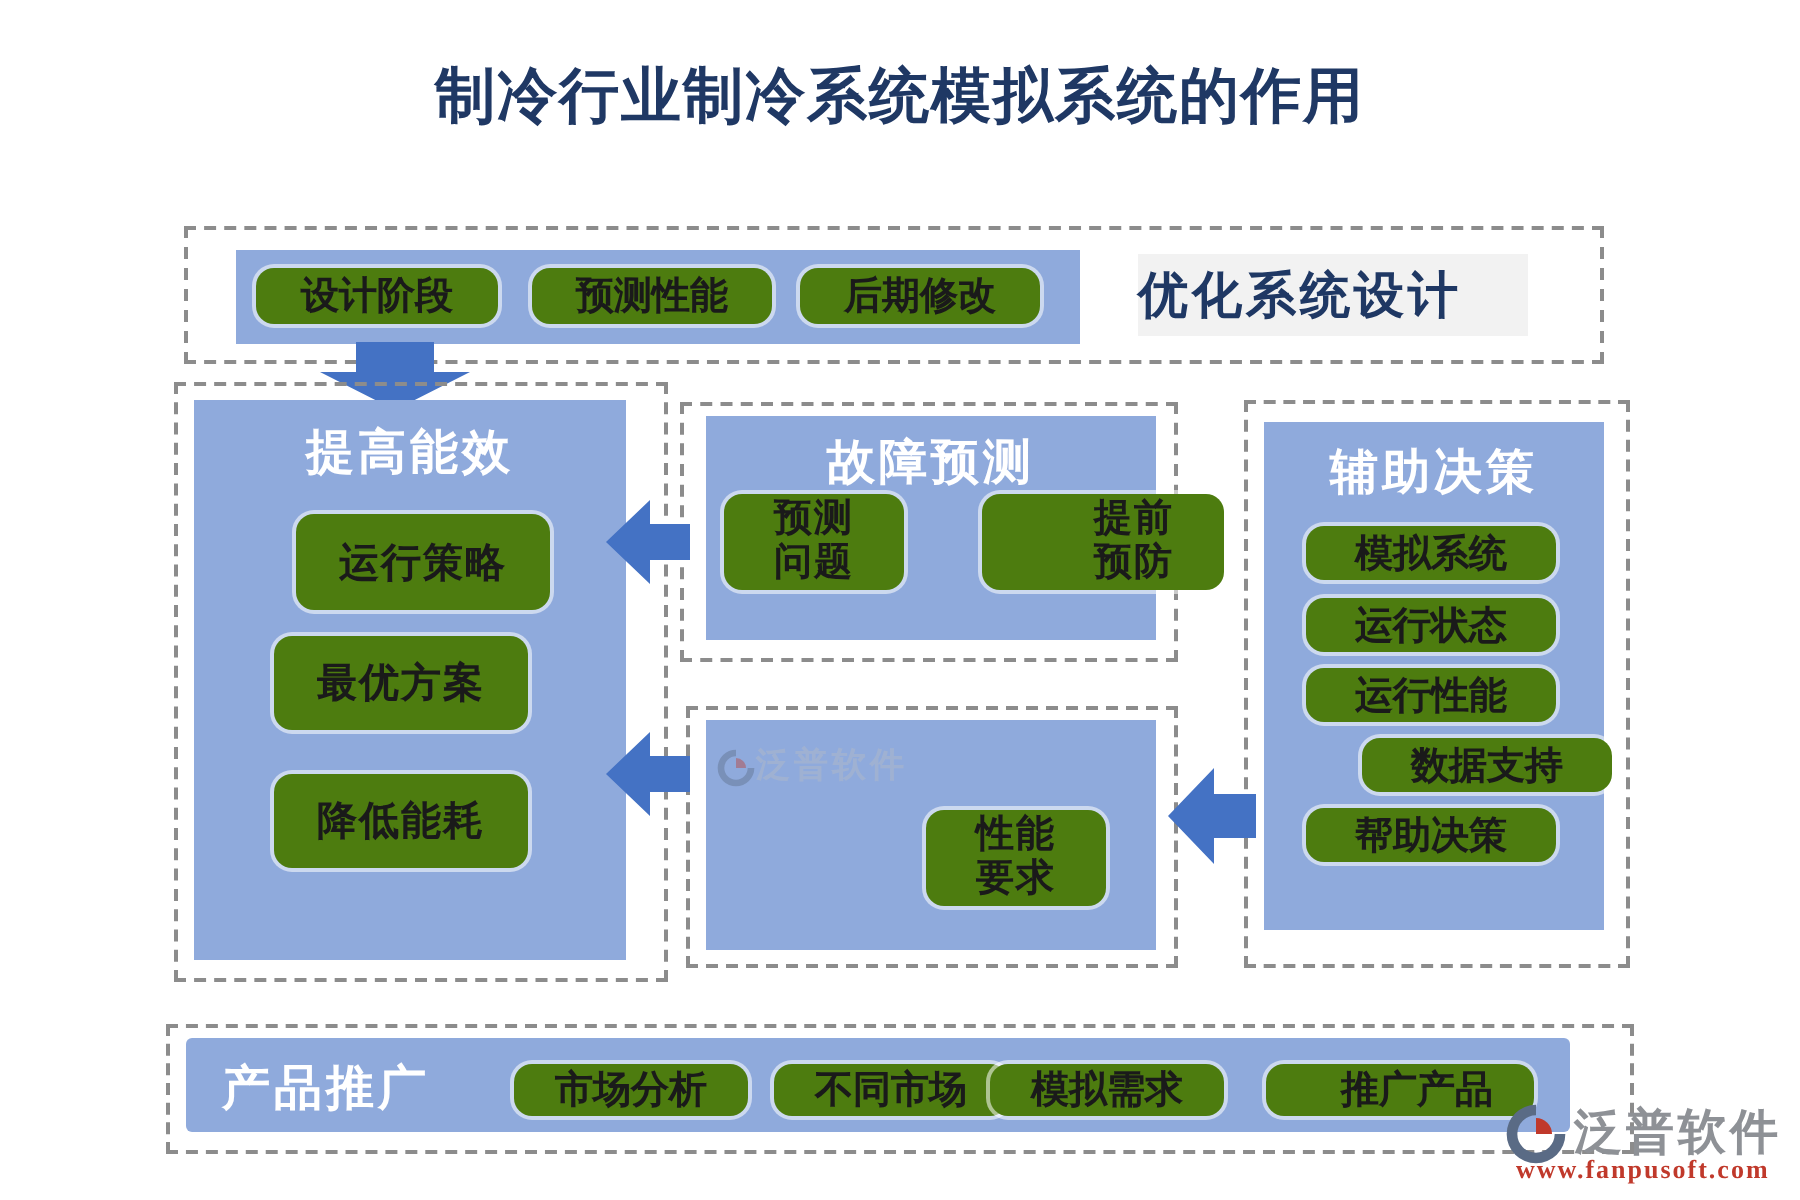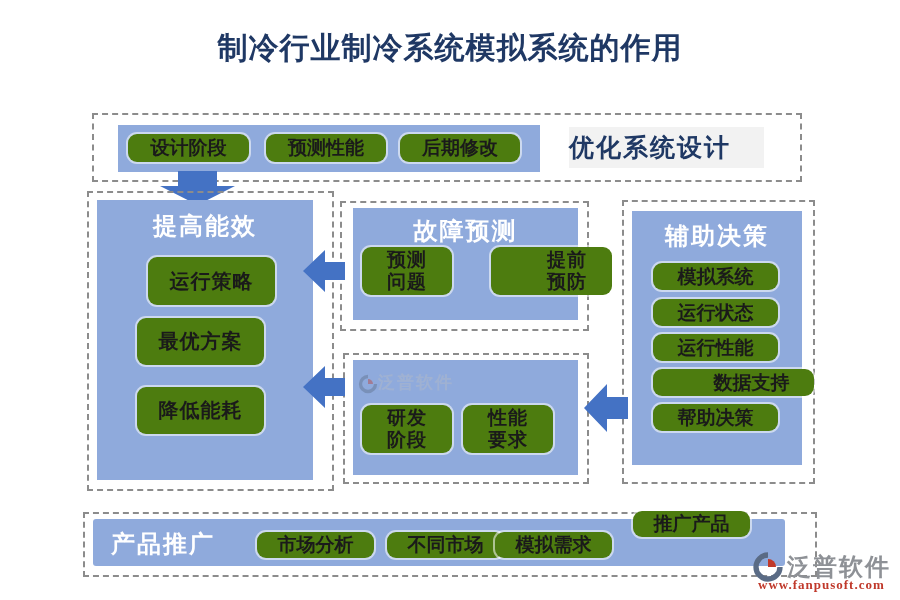--- a/index.html
+++ b/index.html
@@ -98,43 +98,39 @@
   <div class="dashed-box" style="left:343px;top:353px;width:242px;height:127px;"></div>
   <div class="blue-panel" style="left:353px;top:360px;width:225px;height:115px;">
     <div class="wm wm-faint" style="left:5px;top:14px;">
       <svg width="20" height="20" viewBox="0 0 24 24">
         <path fill="#5A6B85" d="M12 1A11 11 0 1 0 23 12h-4a7 7 0 1 1-7-7z"></path>
         <path fill="#C0392B" d="M12 6a6 6 0 0 1 6 6h-6z"></path>
       </svg>
       <span class="wm-brand">泛普软件</span>
     </div>
   </div>
-  <div class="pill tall" style="left:362px;top:405px;width:90px;height:48px;">
-    <div class="ln">研发</div>
-    <div class="ln">阶段</div>
-  </div>
   <div class="pill tall" style="left:463px;top:405px;width:90px;height:48px;">
     <div class="ln">性能</div>
     <div class="ln">要求</div>
   </div>
 
   <div class="dashed-box" style="left:622px;top:200px;width:189px;height:280px;"></div>
   <div class="blue-panel" style="left:632px;top:211px;width:170px;height:254px;">
     <div class="panel-hdr" style="top:9px;">辅助决策</div>
   </div>
   <div class="pill sm" style="left:653px;top:263px;width:125px;height:27px;">
     <span>模拟系统</span>
   </div>
   <div class="pill sm" style="left:653px;top:299px;width:125px;height:27px;">
     <span>运行状态</span>
   </div>
   <div class="pill sm" style="left:653px;top:334px;width:125px;height:27px;">
     <span>运行性能</span>
   </div>
-  <div class="pill sm" style="left:653px;top:369px;width:125px;height:27px;padding-left:36px;">
+  <div class="pill sm" style="left:681px;top:369px;width:125px;height:27px;">
     <span>数据支持</span>
   </div>
   <div class="pill sm" style="left:653px;top:404px;width:125px;height:27px;">
     <span>帮助决策</span>
   </div>
 
   <svg class="arrow" style="left:303px;top:250px;" width="42" height="42" viewBox="0 0 42 42">
     <polygon points="0,21 22,0 22,12 42,12 42,30 22,30 22,42" fill="#4472C4"></polygon>
   </svg>
   <svg class="arrow" style="left:303px;top:366px;" width="42" height="42" viewBox="0 0 42 42">
@@ -150,21 +146,21 @@
   </div>
   <div class="pill sm" style="left:257px;top:532px;width:117px;height:26px;">
     <span>市场分析</span>
   </div>
   <div class="pill sm" style="left:387px;top:532px;width:117px;height:26px;">
     <span>不同市场</span>
   </div>
   <div class="pill sm" style="left:495px;top:532px;width:117px;height:26px;">
     <span>模拟需求</span>
   </div>
-  <div class="pill sm" style="left:633px;top:511px;width:117px;height:26px;">
+  <div class="pill sm" style="left:633px;top:532px;width:117px;height:26px;padding-left:17px;">
     <span>推广产品</span>
   </div>
 
   <div class="wm" style="left:752px;top:551px;">
     <svg width="32" height="32" viewBox="0 0 24 24" style="margin-right:3px;">
       <path fill="#5A6B85" d="M12 1A11 11 0 1 0 23 12h-4a7 7 0 1 1-7-7z"></path>
       <path fill="#C0392B" d="M12 6a6 6 0 0 1 6 6h-6z"></path>
     </svg>
     <span class="wm-brand" style="margin-top:4px;">泛普软件</span>
   </div>

